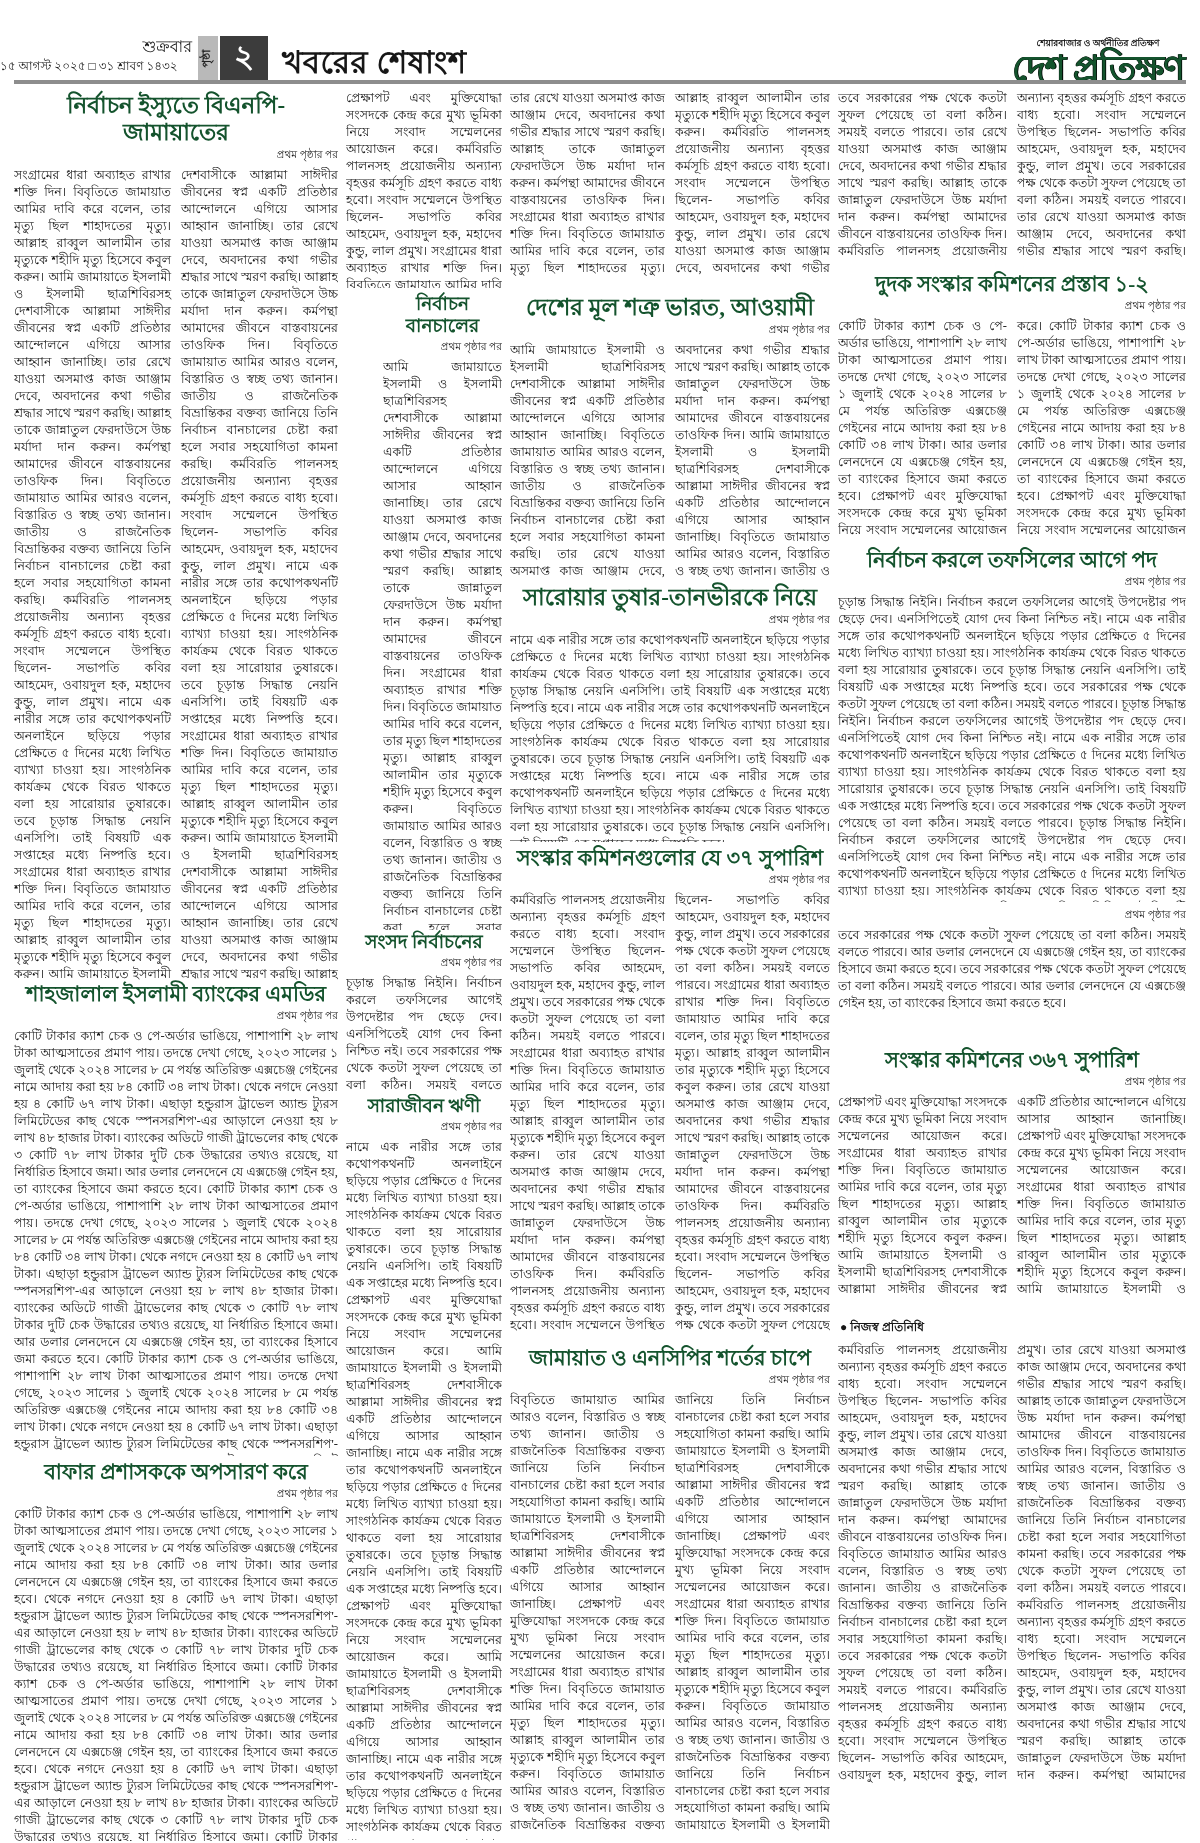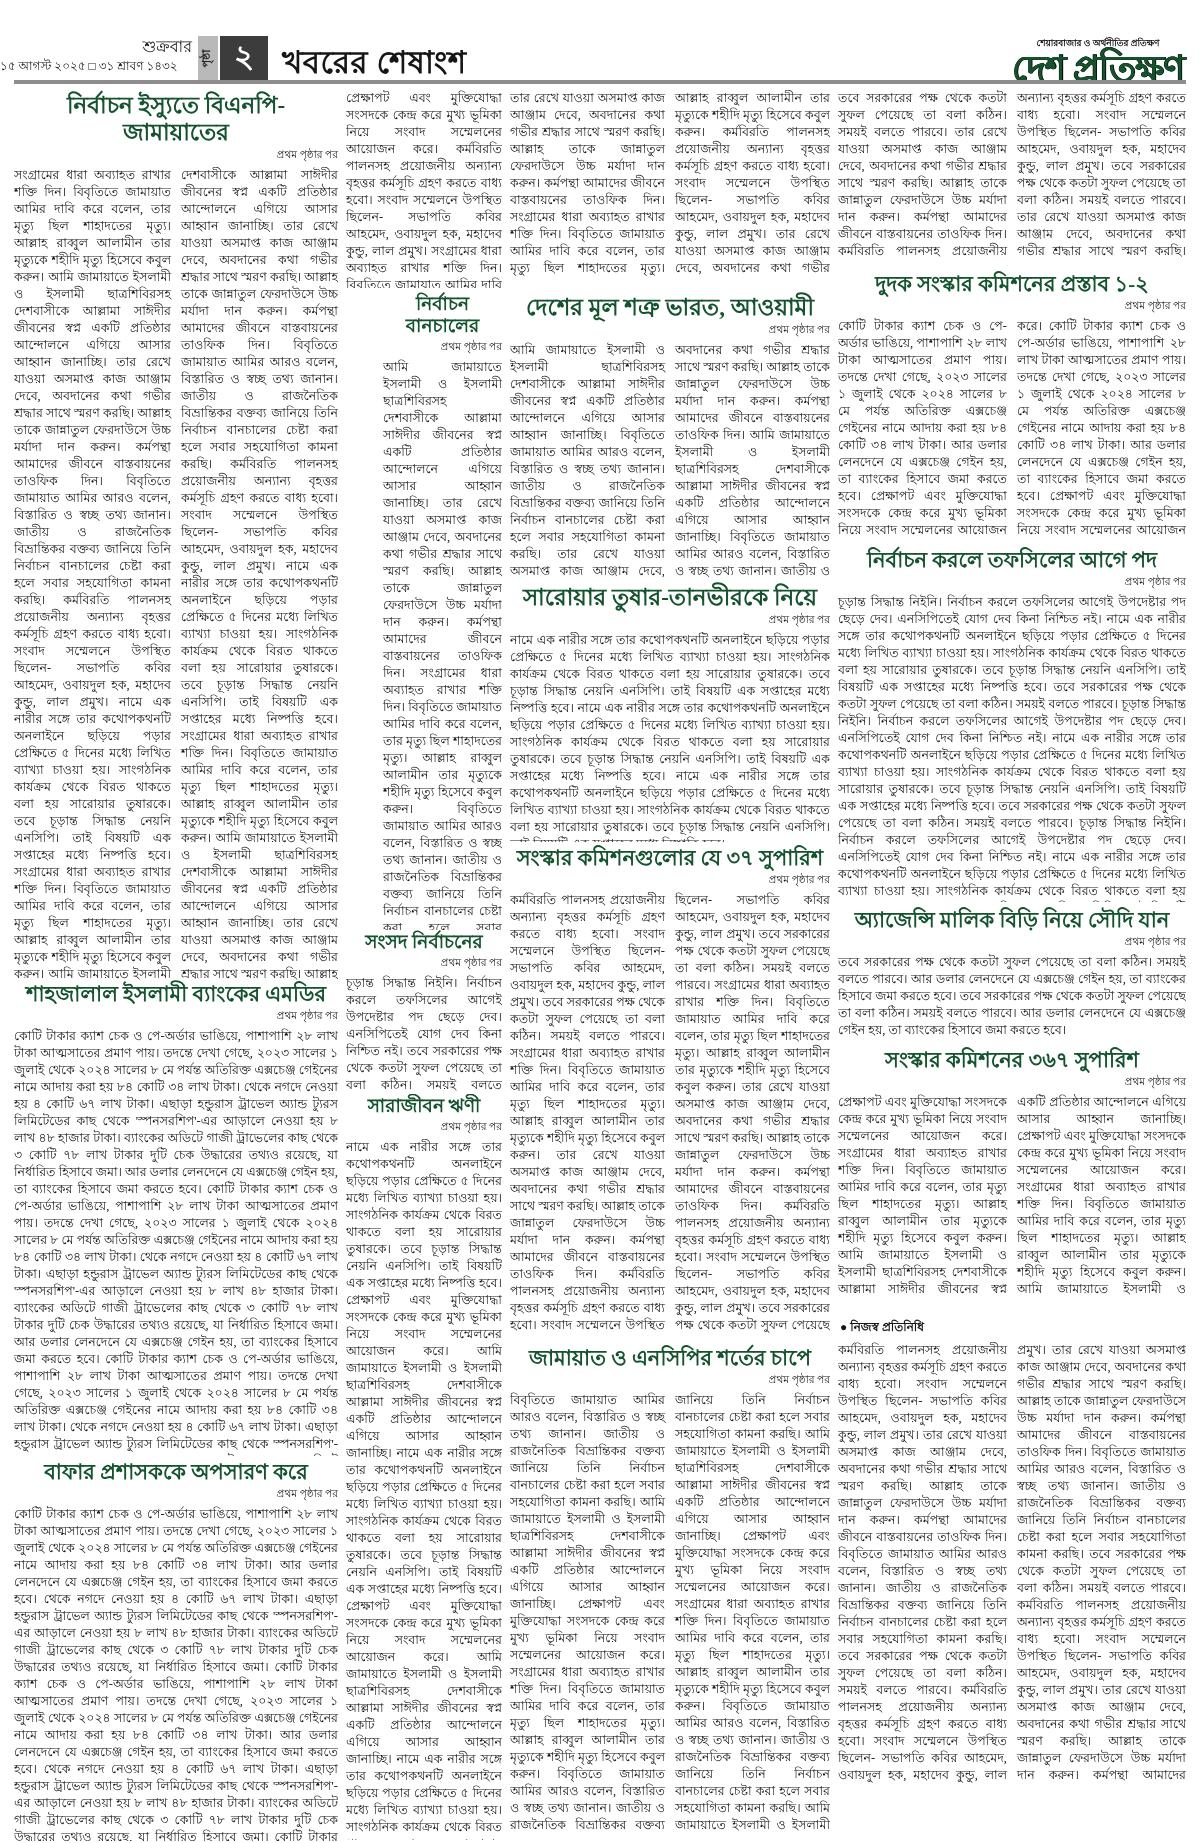--- a/index.html
+++ b/index.html
@@ -140,21 +140,20 @@
         <div class="headline hl-md">দুদক সংস্কার কমিশনের প্রস্তাব ১-২</div>
         <div class="contag">প্রথম পৃষ্ঠার পর</div>
         <div class="abody cols2" style="height:224px;">কোটি টাকার ক্যাশ চেক ও পে-অর্ডার ভাঙিয়ে, পাশাপাশি ২৮ লাখ টাকা আত্মসাতের প্রমাণ পায়। তদন্তে দেখা গেছে, ২০২৩ সালের ১ জুলাই থেকে ২০২৪ সালের ৮ মে পর্যন্ত অতিরিক্ত এক্সচেঞ্জ গেইনের নামে আদায় করা হয় ৮৪ কোটি ৩৪ লাখ টাকা। আর ডলার লেনদেনে যে এক্সচেঞ্জ গেইন হয়, তা ব্যাংকের হিসাবে জমা করতে হবে। প্রেক্ষাপট এবং মুক্তিযোদ্ধা সংসদকে কেন্দ্র করে মুখ্য ভূমিকা নিয়ে সংবাদ সম্মেলনের আয়োজন করে। কোটি টাকার ক্যাশ চেক ও পে-অর্ডার ভাঙিয়ে, পাশাপাশি ২৮ লাখ টাকা আত্মসাতের প্রমাণ পায়। তদন্তে দেখা গেছে, ২০২৩ সালের ১ জুলাই থেকে ২০২৪ সালের ৮ মে পর্যন্ত অতিরিক্ত এক্সচেঞ্জ গেইনের নামে আদায় করা হয় ৮৪ কোটি ৩৪ লাখ টাকা। আর ডলার লেনদেনে যে এক্সচেঞ্জ গেইন হয়, তা ব্যাংকের হিসাবে জমা করতে হবে। প্রেক্ষাপট এবং মুক্তিযোদ্ধা সংসদকে কেন্দ্র করে মুখ্য ভূমিকা নিয়ে সংবাদ সম্মেলনের আয়োজন করে। কোটি টাকার ক্যাশ চেক ও পে-অর্ডার ভাঙিয়ে, পাশাপাশি ২৮ লাখ টাকা আত্মসাতের প্রমাণ পায়। তদন্তে দেখা গেছে, ২০২৩ সালের ১ জুলাই থেকে ২০২৪ সালের ৮ মে পর্যন্ত অতিরিক্ত এক্সচেঞ্জ গেইনের নামে আদায় করা হয় ৮৪ কোটি ৩৪ লাখ টাকা। আর ডলার লেনদেনে যে এক্সচেঞ্জ গেইন হয়, তা ব্যাংকের হিসাবে জমা করতে হবে। প্রেক্ষাপট এবং মুক্তিযোদ্ধা সংসদকে কেন্দ্র করে মুখ্য ভূমিকা নিয়ে সংবাদ সম্মেলনের আয়োজন করে।</div>
       </div>
       <div class="article" style="height:360px;">
         <div class="headline hl-md">নির্বাচন করলে তফসিলের আগে পদ</div>
         <div class="contag">প্রথম পৃষ্ঠার পর</div>
         <div class="abody" style="height:308px;">চূড়ান্ত সিদ্ধান্ত নিইনি। নির্বাচন করলে তফসিলের আগেই উপদেষ্টার পদ ছেড়ে দেব। এনসিপিতেই যোগ দেব কিনা নিশ্চিত নই। নামে এক নারীর সঙ্গে তার কথোপকথনটি অনলাইনে ছড়িয়ে পড়ার প্রেক্ষিতে ৫ দিনের মধ্যে লিখিত ব্যাখ্যা চাওয়া হয়। সাংগঠনিক কার্যক্রম থেকে বিরত থাকতে বলা হয় সারোয়ার তুষারকে। তবে চূড়ান্ত সিদ্ধান্ত নেয়নি এনসিপি। তাই বিষয়টি এক সপ্তাহের মধ্যে নিষ্পত্তি হবে। তবে সরকারের পক্ষ থেকে কতটা সুফল পেয়েছে তা বলা কঠিন। সময়ই বলতে পারবে। চূড়ান্ত সিদ্ধান্ত নিইনি। নির্বাচন করলে তফসিলের আগেই উপদেষ্টার পদ ছেড়ে দেব। এনসিপিতেই যোগ দেব কিনা নিশ্চিত নই। নামে এক নারীর সঙ্গে তার কথোপকথনটি অনলাইনে ছড়িয়ে পড়ার প্রেক্ষিতে ৫ দিনের মধ্যে লিখিত ব্যাখ্যা চাওয়া হয়। সাংগঠনিক কার্যক্রম থেকে বিরত থাকতে বলা হয় সারোয়ার তুষারকে। তবে চূড়ান্ত সিদ্ধান্ত নেয়নি এনসিপি। তাই বিষয়টি এক সপ্তাহের মধ্যে নিষ্পত্তি হবে। তবে সরকারের পক্ষ থেকে কতটা সুফল পেয়েছে তা বলা কঠিন। সময়ই বলতে পারবে। চূড়ান্ত সিদ্ধান্ত নিইনি। নির্বাচন করলে তফসিলের আগেই উপদেষ্টার পদ ছেড়ে দেব। এনসিপিতেই যোগ দেব কিনা নিশ্চিত নই। নামে এক নারীর সঙ্গে তার কথোপকথনটি অনলাইনে ছড়িয়ে পড়ার প্রেক্ষিতে ৫ দিনের মধ্যে লিখিত ব্যাখ্যা চাওয়া হয়। সাংগঠনিক কার্যক্রম থেকে বিরত থাকতে বলা হয় সারোয়ার তুষারকে। তবে চূড়ান্ত সিদ্ধান্ত নেয়নি এনসিপি। তাই বিষয়টি এক সপ্তাহের মধ্যে নিষ্পত্তি হবে। তবে সরকারের পক্ষ থেকে কতটা সুফল পেয়েছে তা বলা কঠিন। সময়ই বলতে পারবে।</div>
       </div>
       <div class="article" style="height:140px;">
-        <div class="headline hl-md">অ্যাজেন্সি মালিক বিড়ি নিয়ে সৌদি যান</div>
         <div class="contag">প্রথম পৃষ্ঠার পর</div>
         <div class="abody" style="height:88px;">তবে সরকারের পক্ষ থেকে কতটা সুফল পেয়েছে তা বলা কঠিন। সময়ই বলতে পারবে। আর ডলার লেনদেনে যে এক্সচেঞ্জ গেইন হয়, তা ব্যাংকের হিসাবে জমা করতে হবে। তবে সরকারের পক্ষ থেকে কতটা সুফল পেয়েছে তা বলা কঠিন। সময়ই বলতে পারবে। আর ডলার লেনদেনে যে এক্সচেঞ্জ গেইন হয়, তা ব্যাংকের হিসাবে জমা করতে হবে।</div>
       </div>
       <div class="article" style="height:270px;">
         <div class="headline hl-md">সংস্কার কমিশনের ৩৬৭ সুপারিশ</div>
         <div class="contag">প্রথম পৃষ্ঠার পর</div>
         <div class="abody cols2" style="height:218px;">প্রেক্ষাপট এবং মুক্তিযোদ্ধা সংসদকে কেন্দ্র করে মুখ্য ভূমিকা নিয়ে সংবাদ সম্মেলনের আয়োজন করে। সংগ্রামের ধারা অব্যাহত রাখার শক্তি দিন। বিবৃতিতে জামায়াত আমির দাবি করে বলেন, তার মৃত্যু ছিল শাহাদতের মৃত্যু। আল্লাহ রাব্বুল আলামীন তার মৃত্যুকে শহীদি মৃত্যু হিসেবে কবুল করুন। আমি জামায়াতে ইসলামী ও ইসলামী ছাত্রশিবিরসহ দেশবাসীকে আল্লামা সাঈদীর জীবনের স্বপ্ন একটি প্রতিষ্ঠার আন্দোলনে এগিয়ে আসার আহ্বান জানাচ্ছি। প্রেক্ষাপট এবং মুক্তিযোদ্ধা সংসদকে কেন্দ্র করে মুখ্য ভূমিকা নিয়ে সংবাদ সম্মেলনের আয়োজন করে। সংগ্রামের ধারা অব্যাহত রাখার শক্তি দিন। বিবৃতিতে জামায়াত আমির দাবি করে বলেন, তার মৃত্যু ছিল শাহাদতের মৃত্যু। আল্লাহ রাব্বুল আলামীন তার মৃত্যুকে শহীদি মৃত্যু হিসেবে কবুল করুন। আমি জামায়াতে ইসলামী ও ইসলামী ছাত্রশিবিরসহ দেশবাসীকে আল্লামা সাঈদীর জীবনের স্বপ্ন একটি প্রতিষ্ঠার আন্দোলনে এগিয়ে আসার আহ্বান জানাচ্ছি। প্রেক্ষাপট এবং মুক্তিযোদ্ধা সংসদকে কেন্দ্র করে মুখ্য ভূমিকা নিয়ে সংবাদ সম্মেলনের আয়োজন করে। সংগ্রামের ধারা অব্যাহত রাখার শক্তি দিন। বিবৃতিতে জামায়াত আমির দাবি করে বলেন, তার মৃত্যু ছিল শাহাদতের মৃত্যু। আল্লাহ রাব্বুল আলামীন তার মৃত্যুকে শহীদি মৃত্যু হিসেবে কবুল করুন। আমি জামায়াতে ইসলামী ও ইসলামী ছাত্রশিবিরসহ দেশবাসীকে আল্লামা সাঈদীর জীবনের স্বপ্ন একটি প্রতিষ্ঠার আন্দোলনে এগিয়ে আসার আহ্বান জানাচ্ছি।</div>
       </div>
       <div class="article" style="height:527px;">
         <div class="byline">● নিজস্ব প্রতিনিধি</div>

